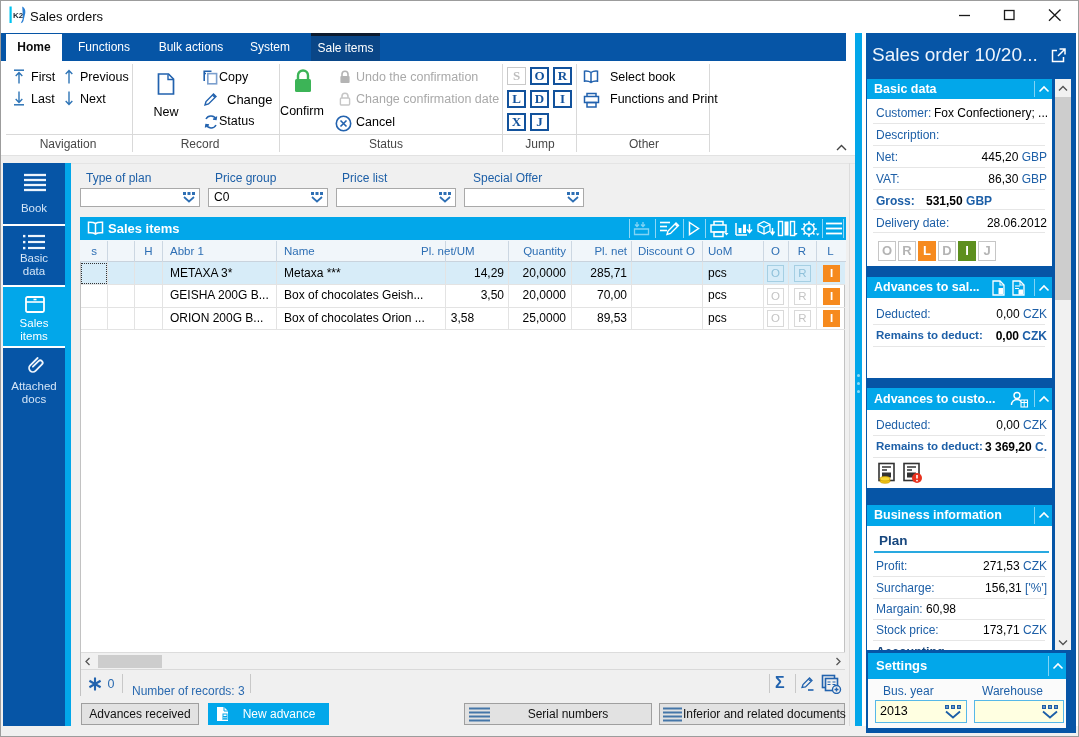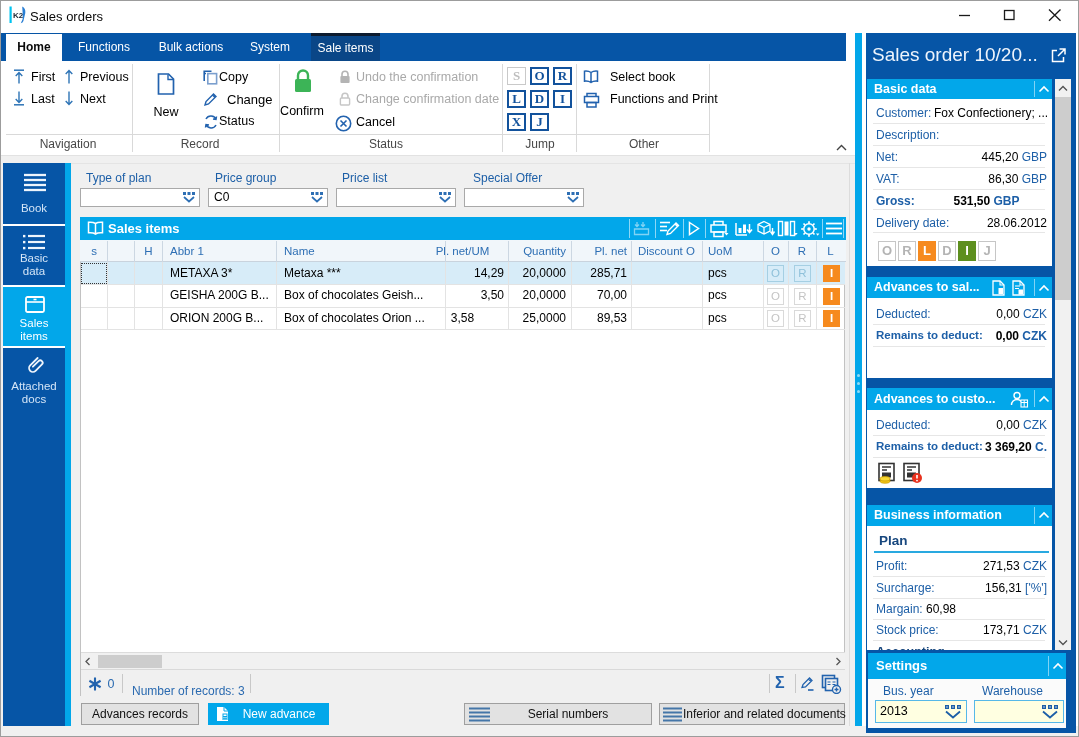--- a/index.html
+++ b/index.html
@@ -46,21 +46,21 @@
   <div class="row-sep" style="left:7px;top:90px;width:172px"></div>
   <div class="rp-lbl" style="left:10px;top:95px">Description:</div>
   <div class="row-sep" style="left:7px;top:112px;width:172px"></div>
   <div class="rp-lbl" style="left:10px;top:117px">Net:</div>
   <div class="abs" style="left:60px;top:117px;width:121px;text-align:right;font-size:12px">445,20 <span class="cur">GBP</span></div>
   <div class="row-sep" style="left:7px;top:134px;width:172px"></div>
   <div class="rp-lbl" style="left:10px;top:139px">VAT:</div>
   <div class="abs" style="left:60px;top:139px;width:121px;text-align:right;font-size:12px">86,30 <span class="cur">GBP</span></div>
   <div class="row-sep" style="left:7px;top:156px;width:172px"></div>
   <div class="rp-lbl bold" style="left:10px;top:161px">Gross:</div>
-  <div class="abs bold" style="left:60px;top:161px;width:121px;text-align:center;font-size:12px">531,50 <span class="cur">GBP</span></div>
+  <div class="abs bold" style="left:60px;top:161px;width:121px;text-align:left;font-size:12px">531,50 <span class="cur">GBP</span></div>
   <div class="row-sep" style="left:7px;top:176px;width:172px"></div>
   <div class="rp-lbl" style="left:10px;top:183px">Delivery date:</div>
   <div class="abs" style="left:60px;top:183px;width:121px;text-align:right;font-size:12px">28.06.2012</div>
   <div class="row-sep" style="left:7px;top:199px;width:172px"></div>
   <div class="abs" style="left:12px;top:208px;width:18px;height:20px;border:1px solid #c6c6c6;color:#b4b4b4;font-weight:bold;font-size:13px;text-align:center;line-height:18px">O</div>
   <div class="abs" style="left:32px;top:208px;width:18px;height:20px;border:1px solid #c6c6c6;color:#b4b4b4;font-weight:bold;font-size:13px;text-align:center;line-height:18px">R</div>
   <div class="abs" style="left:52px;top:208px;width:18px;height:20px;background:#f68a1e;color:#fff;font-weight:bold;font-size:13px;text-align:center;line-height:20px">L</div>
   <div class="abs" style="left:72px;top:208px;width:18px;height:20px;border:1px solid #c6c6c6;color:#b4b4b4;font-weight:bold;font-size:13px;text-align:center;line-height:18px">D</div>
   <div class="abs" style="left:92px;top:208px;width:18px;height:20px;background:#5d8f1e;color:#fff;font-weight:bold;font-size:13px;text-align:center;line-height:20px">I</div>
   <div class="abs" style="left:112px;top:208px;width:18px;height:20px;border:1px solid #c6c6c6;color:#b4b4b4;font-weight:bold;font-size:13px;text-align:center;line-height:18px">J</div>
@@ -491,21 +491,21 @@
     <div class="abs" style="left:621px;top:23px;width:1px;height:21px;background:#ccd7e2"></div>
     <div class="abs" style="left:682px;top:23px;width:1px;height:21px;background:#ccd7e2"></div>
     <div class="abs" style="left:707px;top:23px;width:1px;height:21px;background:#ccd7e2"></div>
     <div class="abs" style="left:735px;top:23px;width:1px;height:21px;background:#ccd7e2"></div>
   </div>
   <div id="coltxt" style="font-size:11.5px;color:#2e6fb4">
     <div class="abs" style="left:0px;top:27px;width:26px;text-align:center">s</div>
     <div class="abs" style="left:54px;top:27px;width:27px;text-align:center">H</div>
     <div class="abs" style="left:89px;top:27px">Abbr 1</div>
     <div class="abs" style="left:203px;top:27px">Name</div>
-    <div class="abs" style="left:340px;top:27px;width:83px;text-align:center">Pl. net/UM</div>
+    <div class="abs" style="left:340px;top:27px;width:83px;text-align:left">Pl. net/UM</div>
     <div class="abs" style="left:403px;top:27px;width:82px;text-align:right">Quantity</div>
     <div class="abs" style="left:466px;top:27px;width:80px;text-align:right">Pl. net</div>
     <div class="abs" style="left:557px;top:27px">Discount O</div>
     <div class="abs" style="left:627px;top:27px">UoM</div>
     <div class="abs" style="left:682px;top:27px;width:25px;text-align:center">O</div>
     <div class="abs" style="left:707px;top:27px;width:28px;text-align:center">R</div>
     <div class="abs" style="left:735px;top:27px;width:29px;text-align:center">L</div>
   </div>
 
   <div class="abs" style="left:0;top:44px;width:764px;height:23px;background:#d7ecf8"></div>
@@ -589,21 +589,21 @@
     <svg class="abs" style="left:740px;top:4px" width="21" height="20" viewBox="0 0 21 20">
         <rect x="1.5" y="1.5" width="12" height="12" stroke="#2263ae" stroke-width="1.6" fill="none"></rect>
         <rect x="4.5" y="4.5" width="12" height="12" fill="#f0f0f0" stroke="#2263ae" stroke-width="1.6"></rect>
         <path d="M6.5 8 h3 M6.5 10.5 h3 M11.5 8 h3 M11.5 10.5 h3" stroke="#2263ae" stroke-width="1.2"></path>
         <circle cx="15.5" cy="15.5" r="4" fill="#f0f0f0" stroke="#2263ae" stroke-width="1.4"></circle>
         <path d="M15.5 13.5 v4 M13.5 15.5 h4" stroke="#2263ae" stroke-width="1.4"></path>
       </svg>
   </div>
 </div>
 
-<div class="gbtn" style="left:81px;top:703px;width:118px">Advances records</div>
+<div class="gbtn" style="left:81px;top:703px;width:118px">Advances received</div>
 <div class="abs" style="left:208px;top:703px;width:121px;height:22px;background:#02a7ea">
   <svg class="abs" style="left:7px;top:3px" width="16" height="16" viewBox="0 0 16 16">
       <path d="M2 1 H9 L13 5 V15 H2 Z" fill="#fff"></path>
       <path d="M9 1 V5 H13" stroke="#02a7ea" stroke-width="1" fill="none"></path>
       <rect x="7.5" y="7.5" width="5" height="6.5" fill="#02a7ea"></rect>
       <rect x="8.5" y="8.5" width="3" height="1.5" fill="#fff"></rect>
       <g fill="#fff">
         <rect x="8.5" y="11" width="1" height="1"></rect>
         <rect x="10.5" y="11" width="1" height="1"></rect>
         <rect x="8.5" y="12.7" width="1" height="1"></rect>

